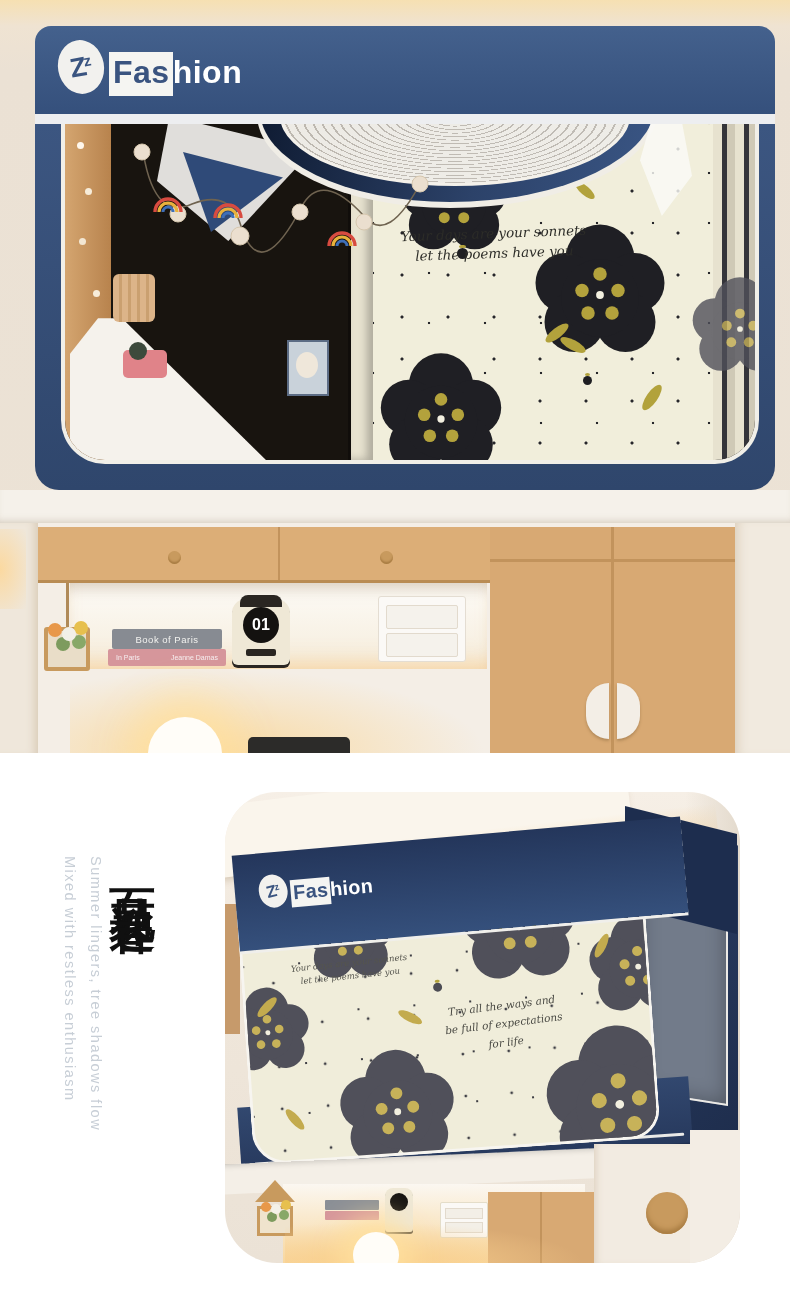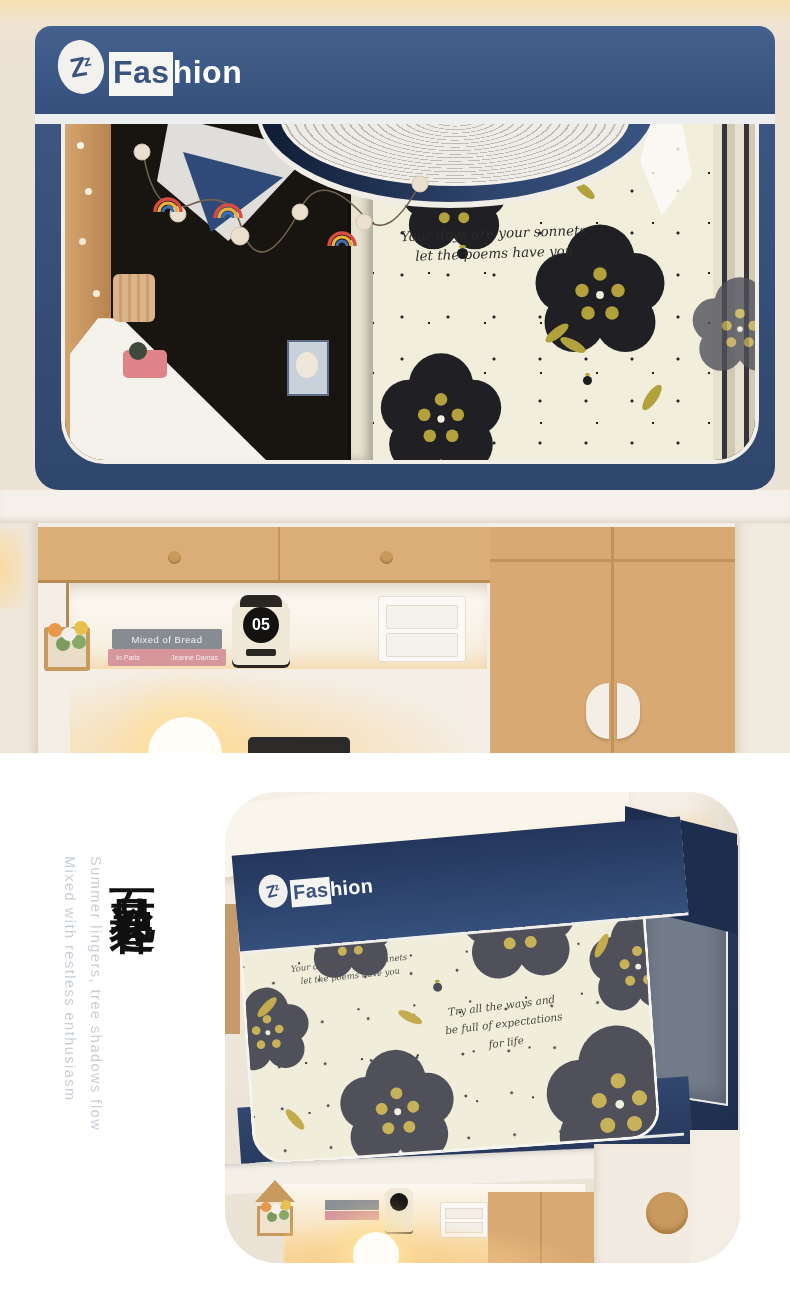--- a/index.html
+++ b/index.html
@@ -226,33 +226,33 @@
       <div class="abs" style="left:38px;top:4px;width:452px;height:56px;background:#dcae77;border-bottom:3px solid #b98c54;">
         <div class="abs" style="left:240px;top:0;width:2px;height:100%;background:#c2935c;"></div>
         <div class="abs" style="left:130px;top:24px;width:13px;height:13px;border-radius:50%;background:#c89a5e;box-shadow:inset 0 -2px 2px #a87c42;"></div>
         <div class="abs" style="left:342px;top:24px;width:13px;height:13px;border-radius:50%;background:#c89a5e;box-shadow:inset 0 -2px 2px #a87c42;"></div>
       </div>
 
       <div class="abs" style="left:70px;top:60px;width:417px;height:86px;background:linear-gradient(180deg,#fdfbf7,#f5ecdb);
                   box-shadow:inset 0 14px 16px -10px rgba(140,110,70,.35),inset 0 -18px 22px -14px rgba(250,190,110,.55);">
         <div class="abs" style="left:42px;top:46px;width:110px;height:20px;background:#878b92;border-radius:2px;
                     color:#f2f2ef;font-size:9.5px;display:flex;align-items:center;justify-content:center;letter-spacing:.5px;">
-          <span>Mixed of Bread</span>
+          <span>Book of Paris</span>
         </div>
         <div class="abs" style="left:38px;top:66px;width:118px;height:17px;background:#d6969b;border-radius:2px;
                     color:#f6eef0;font-size:7px;display:flex;align-items:center;justify-content:space-between;padding:0 8px;">
           <span>In Paris</span>
           <span>Jeanne Damas</span>
         </div>
         <div class="abs" style="left:162px;top:16px;width:58px;height:66px;background:#efe8d6;border-radius:14px 14px 6px 6px;
                     box-shadow:0 3px 0 #2a2622;">
           <div class="abs" style="left:8px;top:-4px;width:42px;height:12px;border-radius:8px 8px 0 0;background:#2a2622;"></div>
           <div class="abs" style="left:11px;top:8px;width:36px;height:36px;border-radius:50%;background:#141210;color:#fff;
                       display:flex;align-items:center;justify-content:center;font-weight:bold;font-size:16px;">
-            <span>05</span>
+            <span>01</span>
           </div>
           <div class="abs" style="left:14px;top:50px;width:30px;height:7px;background:#2a2622;border-radius:2px;"></div>
         </div>
         <div class="abs" style="left:308px;top:13px;width:88px;height:66px;background:#fbf9f6;border:1px solid #e4ddd2;border-radius:3px;">
           <div class="abs" style="left:7px;top:8px;width:72px;height:24px;background:#f5f2ec;border:1px solid #e2dacd;border-radius:2px;"></div>
           <div class="abs" style="left:7px;top:36px;width:72px;height:24px;background:#f5f2ec;border:1px solid #e2dacd;border-radius:2px;"></div>
         </div>
       </div>
 
       <div class="abs" style="left:42px;top:60px;width:52px;height:116px;">

